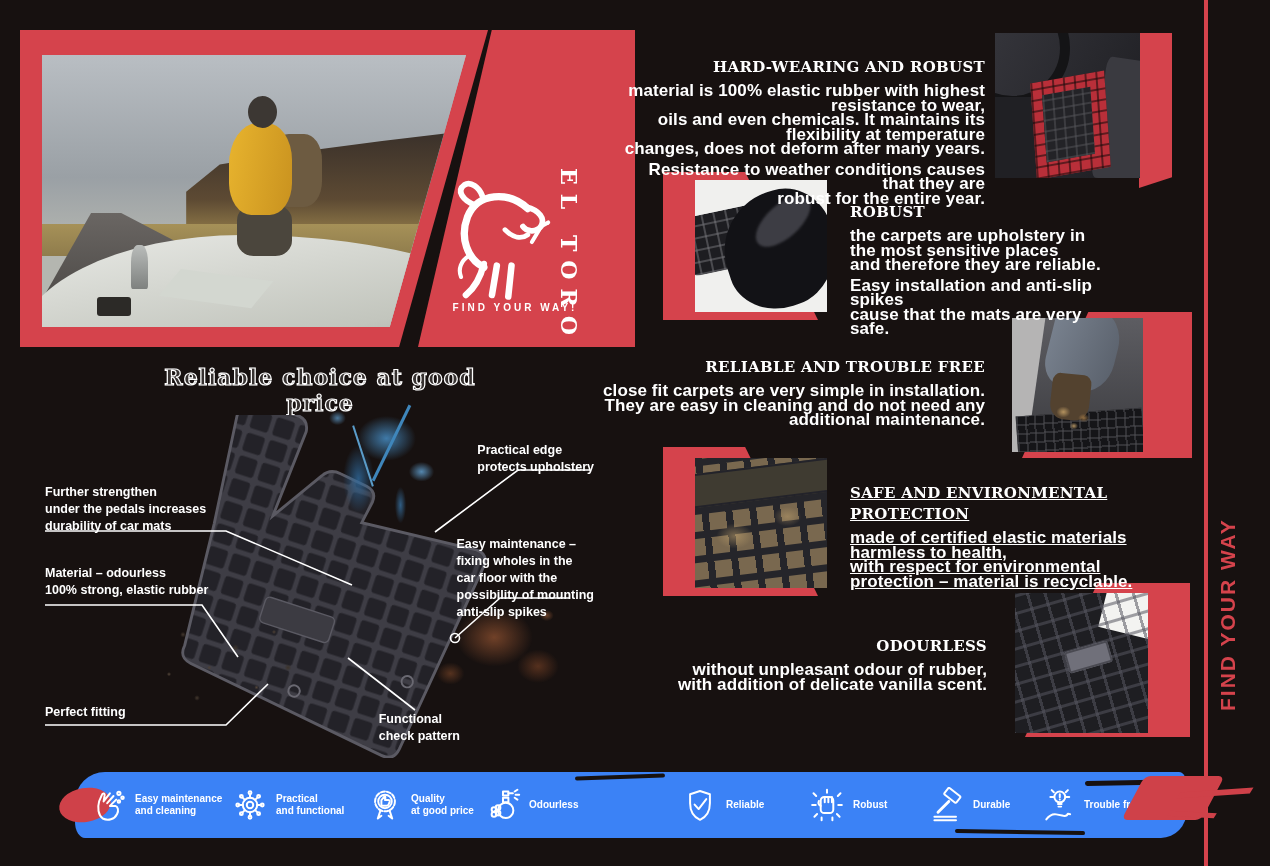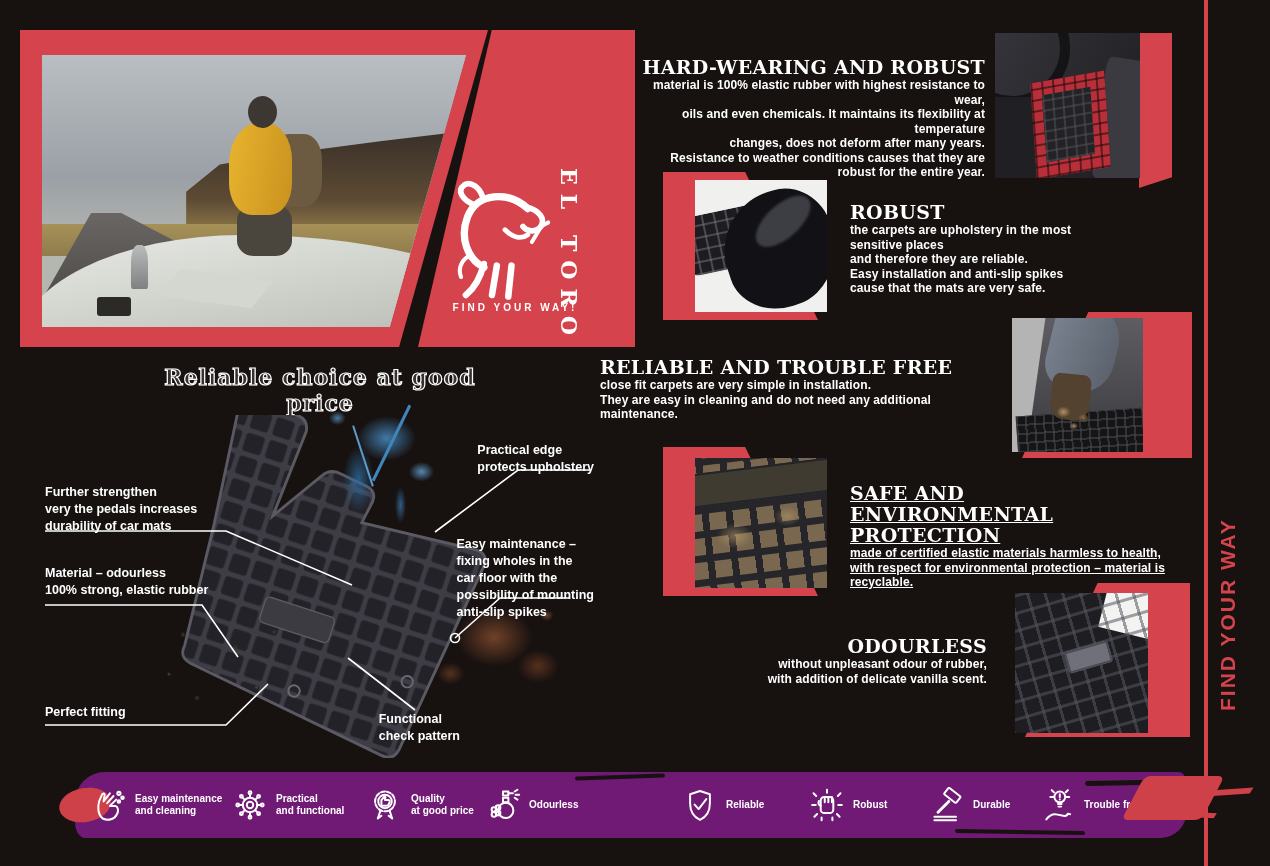--- a/index.html
+++ b/index.html
@@ -85,28 +85,28 @@
   .co { position:absolute; font-size:12.5px; font-weight:bold; line-height:17px;
     white-space:pre-line; color:#fff; }
   .co-right { }
   .co-practical { right:36px; top:42px; }
   .co-further { left:15px; top:84px; }
   .co-material { left:15px; top:165px; }
   .co-easy { right:36px; top:115px;margin-top:21px; }
   .co-perfect { left:15px; top:304px; }
   .co-functional { right:170px; top:311px; }
   
-  .ftitle { font-family:"DejaVu Serif", serif; font-weight:bold; font-size:19px;
+  .ftitle { font-family:"DejaVu Serif", serif; font-weight:bold; font-size:15px;
     line-height:21px; letter-spacing:.3px; white-space:pre-line; }
-  .fbody { font-size:12px; font-weight:bold; line-height:14.5px;
+  .fbody { margin-top:6px; font-size:17px; font-weight:bold; line-height:14.5px;
     white-space:pre-line; letter-spacing:.1px; }
   .feature { position:absolute; }
   .f1 { left:620px; right:285px; top:57px; text-align:right; }
   .f2 { left:850px; top:202px; width:260px; }
-  .f3 { left:600px; right:285px; top:357px; }
+  .f3 { left:600px; right:285px; top:357px; text-align:right; }
   .f4 { left:850px; top:483px; width:320px;text-decoration:underline; }
   .f5 { left:640px; right:283px; top:636px; text-align:right; }
   .accent { position:absolute; background:#d5434c; }
   .acc-s1a { left:1098px; top:33px; width:74px; height:10px; }
   .acc-s1b { left:1139px; top:33px; width:33px; height:155px;
     clip-path:polygon(0 0,100% 0,100% 93%,0 100%); }
   .acc-s2 { left:663px; top:172px; width:155px; height:148px;
     clip-path:polygon(0 0,53% 0,100% 100%,0 100%); }
   .acc-s3 { left:1022px; top:312px; width:170px; height:146px;
     clip-path:polygon(39% 0,100% 0,100% 100%,0 100%); }
@@ -170,21 +170,21 @@
       repeating-linear-gradient(0deg, rgba(85,85,95,.55) 0 3px, transparent 3px 17px),
       repeating-linear-gradient(90deg, rgba(85,85,95,.55) 0 3px, transparent 3px 17px); }
   .plate5 { position:absolute; left:38%; top:38%; width:34%; height:16%; background:#70707a;
     border-radius:3px; transform:rotate(-16deg); box-shadow:inset 0 0 0 2px #4a4a52; }
   
   .v-line { position:absolute; left:1204px; top:0; width:4px; height:866px; background:#d5434c; }
   .side-band-text { position:absolute; left:1216px; top:536px; height:175px;
     writing-mode:vertical-rl; transform:rotate(180deg); font-weight:bold; font-size:21px;
     letter-spacing:2px; color:#d5434c; white-space:nowrap; }
   
-  .band { position:absolute; left:75px; top:772px; width:1112px; height:66px; background:#701a75;
+  .band { position:absolute; left:75px; top:772px; width:1112px; height:66px; background:#3b82f6;
     border-radius:30px 8px 26px 10px / 30px 14px 28px 16px; }
   .band::before { content:""; position:absolute; left:-16px; top:16px; width:52px; height:34px;
     background:#cf4149; border-radius:50%; transform:rotate(-10deg); }
   .band::after { content:""; position:absolute; right:-26px; top:4px; width:80px; height:44px;
     background:#cf4149; transform:skewX(-28deg); border-radius:6px; }
   .band-streak { position:absolute; background:#171110; border-radius:3px; }
   .bs1 { left:500px; top:3px; width:90px; height:4px; transform:rotate(-2deg); }
   .bs2 { left:880px; top:58px; width:130px; height:4px; transform:rotate(1deg); }
   .bs3 { left:1010px; top:8px; width:110px; height:5px; transform:rotate(-1deg); }
   .band-tail { position:absolute; left:1180px; top:790px; width:70px; height:6px;
@@ -265,21 +265,21 @@
         <polyline points="15,205 172,205 208,257"></polyline>
         <polyline points="540,198 470,198 425,238"></polyline>
         <circle cx="425" cy="238" r="4.5"></circle>
         <polyline points="15,325 196,325 238,284"></polyline>
         <polyline points="385,310 318,258"></polyline>
       </g>
     </svg>
     <div class="co co-right co-practical">Practical edge
 protects upholstery</div>
     <div class="co co-further">Further strengthen
-very the pedals increases
+under the pedals increases
 durability of car mats</div>
     <div class="co co-material">Material – odourless
 100% strong, elastic rubber</div>
     <div class="co co-right co-easy">Easy maintenance –
 fixing wholes in the
 car floor with the
 possibility of mounting
 anti-slip spikes</div>
     <div class="co co-perfect">Perfect fitting</div>
     <div class="co co-right co-functional">Functional

